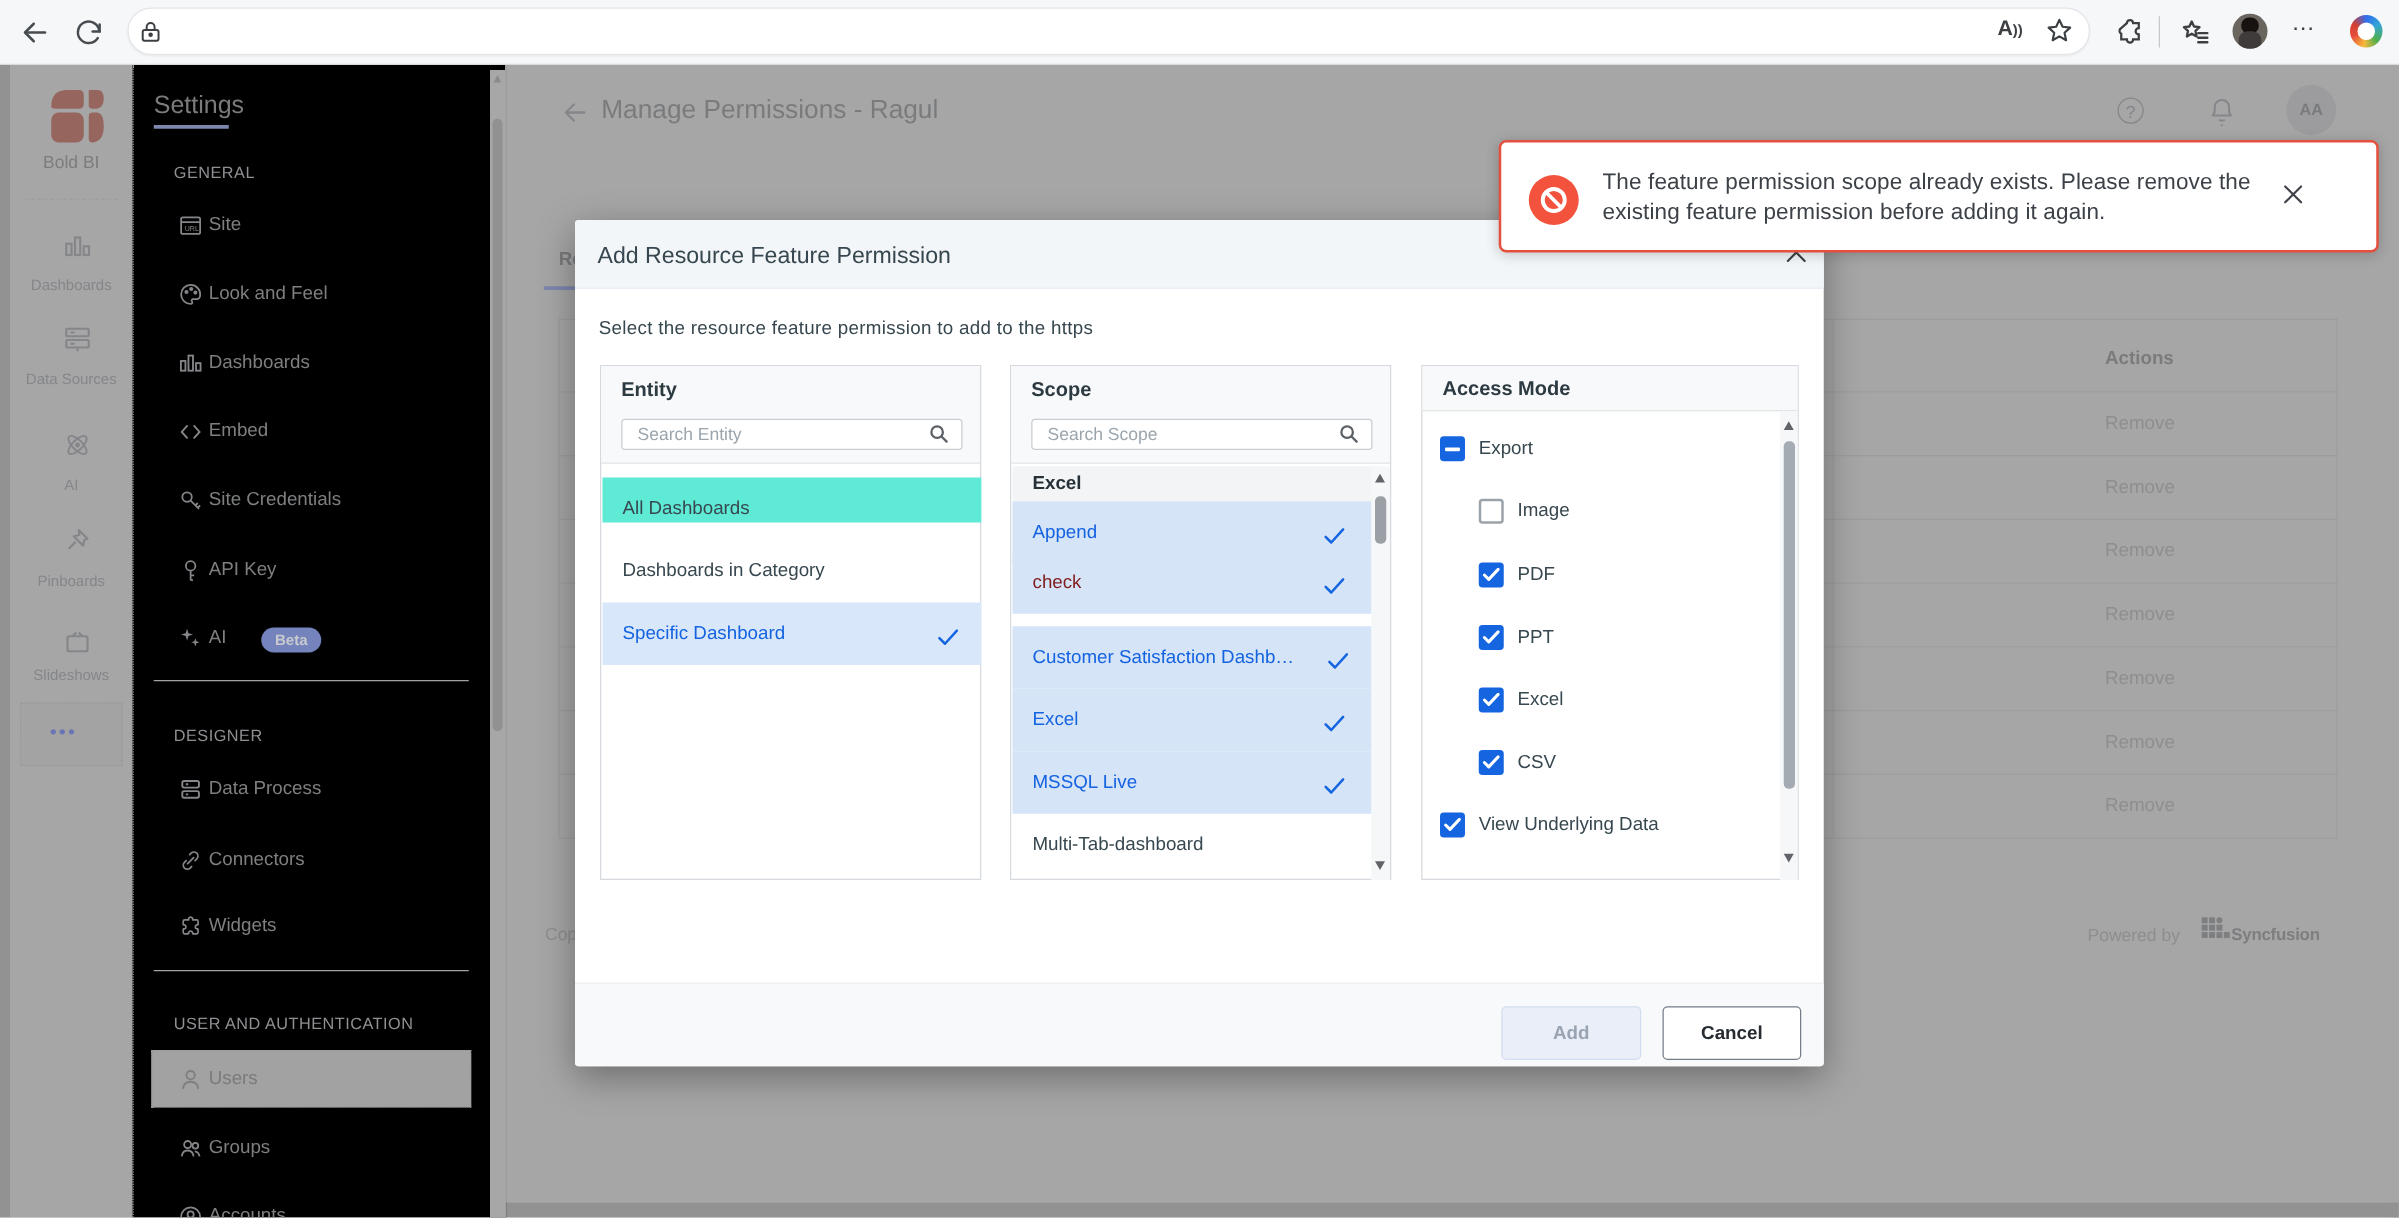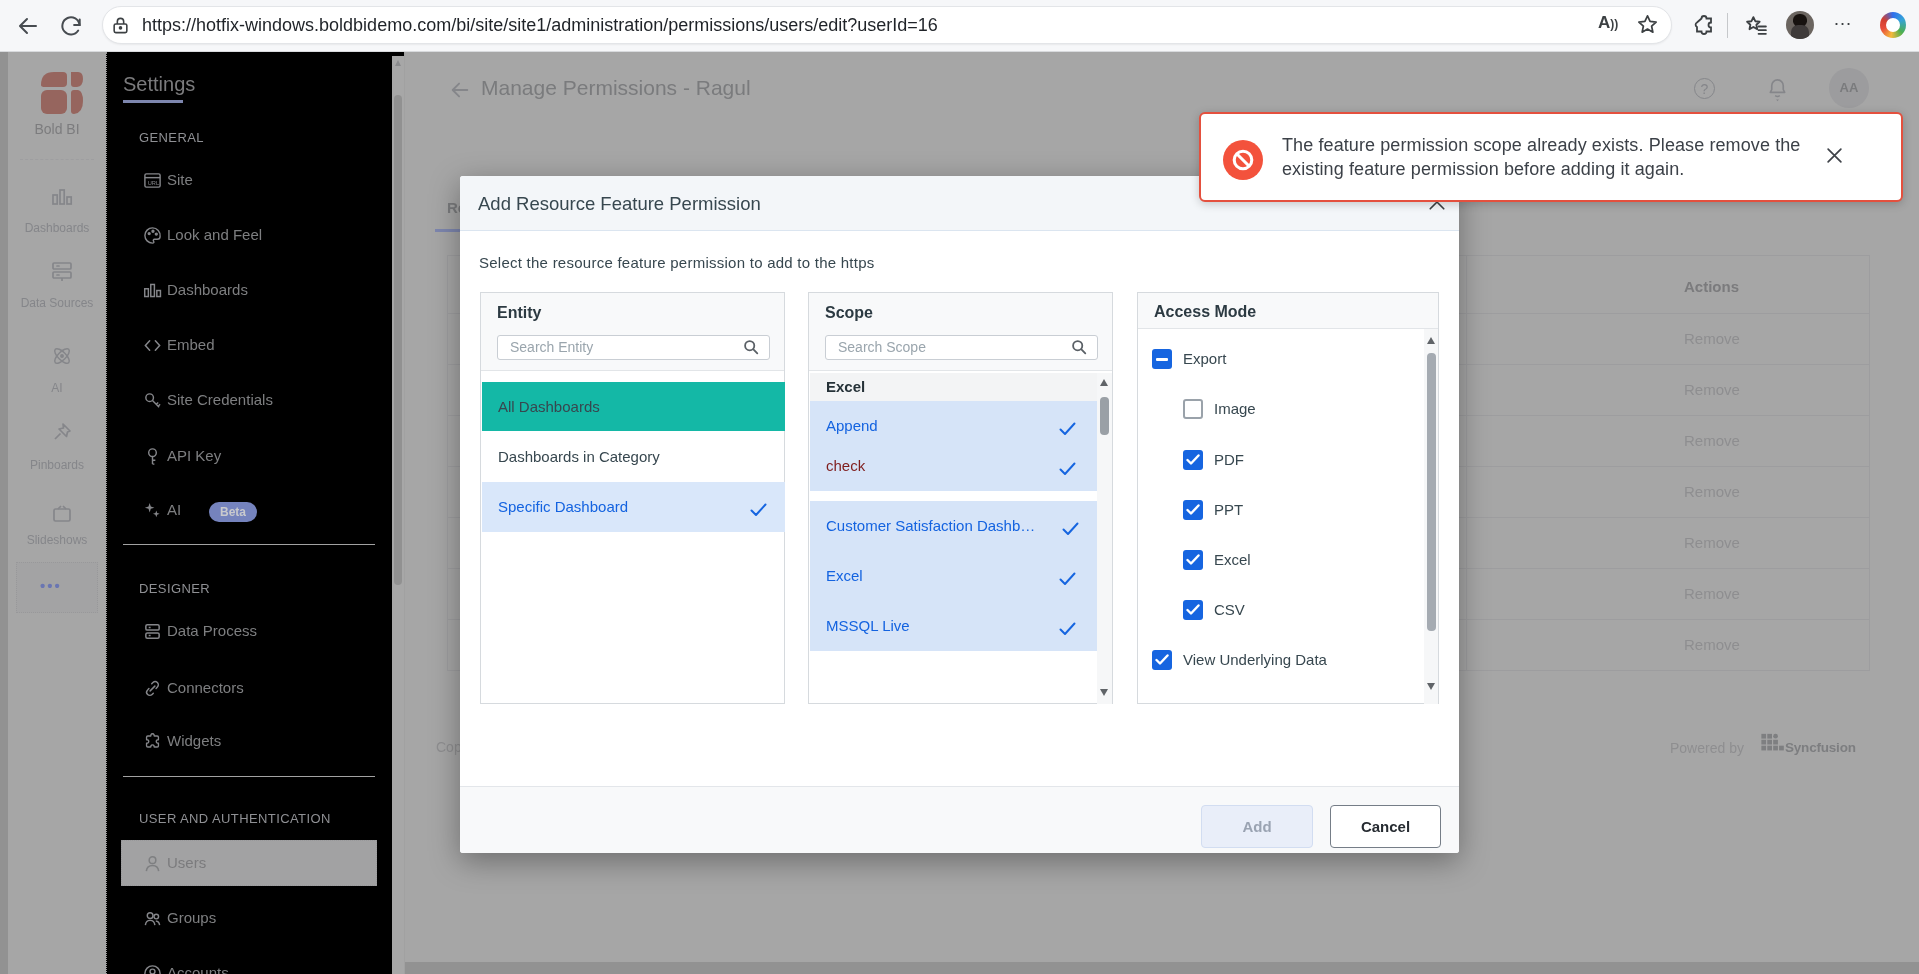--- a/index.html
+++ b/index.html
@@ -55,21 +55,20 @@
  <svg class="abs" style="left:59px;top:14px" width="24" height="24" viewBox="0 0 24 24" fill="none" stroke="#474c51" stroke-width="2" stroke-linecap="round">
         <path d="M20.5 11a8.6 8.6 0 1 0-1.3 5.5"></path>
         <path d="M20.7 5.5v5.6h-5.6" stroke-width="2"></path>
       </svg>
  <div id="pill"></div>
  <svg class="abs" style="left:111px;top:16px" width="19" height="19" viewBox="0 0 24 24" fill="none" stroke="#3c4043" stroke-width="2">
         <rect x="4" y="10" width="16" height="11" rx="2"></rect>
         <path d="M8 10V7a4 4 0 0 1 8 0v3"></path>
         <circle cx="12" cy="15" r="1.3" fill="#3c4043"></circle>
       </svg>
- <div id="url">https://hotfix-windows.boldbidemo.com/bi/site/site1/administration/permissions/users/edit?userId=16</div>
  <div class="abs" style="left:1598px;top:13px;font-size:17px;color:#3c4043;font-weight:bold">A<span style="font-size:12px">))</span></div>
  <svg class="abs" style="left:1636px;top:13px" width="23" height="23" viewBox="0 0 24 24" fill="none" stroke="#3c4043" stroke-width="1.8" stroke-linejoin="round">
         <path d="M12 3l2.7 5.8 6.3.7-4.7 4.3 1.3 6.2-5.6-3.2-5.6 3.2 1.3-6.2L3 9.5l6.3-.7z"></path>
       </svg>
  <svg class="abs" style="left:1692px;top:13px" width="24" height="24" viewBox="0 0 24 24" fill="none" stroke="#3c4043" stroke-width="1.8">
         <path d="M9.5 5.5a2.5 2.5 0 0 1 5 0H19v4a2.5 2.5 0 0 0 0 5v4h-4.5a2.5 2.5 0 0 1-5 0H5v-4.5a2.5 2.5 0 0 1 0-4.5z"></path>
       </svg>
  <div class="abs" style="left:1727px;top:13px;width:1px;height:25px;background:#c6c8cb"></div>
  <svg class="abs" style="left:1744px;top:13px" width="25" height="25" viewBox="0 0 24 24" fill="none" stroke="#3c4043" stroke-width="1.8" stroke-linejoin="round">
         <path d="M9 4l1.8 3.9 4.2.5-3.1 2.9.8 4.2L9 13.4l-3.7 2.1.8-4.2L3 8.4l4.2-.5z"></path>
@@ -279,21 +278,21 @@
   <div class="phead" style="height:78px">
    <div class="plabel" style="top:11px">Entity</div>
    <div class="search" style="width:273px">
               <span class="ph">Search Entity</span>
               <span class="abs" style="left:245px;top:3px"><svg width="16" height="16" viewBox="0 0 16 16" fill="none" stroke="#5a6066" stroke-width="1.8" stroke-linecap="round">
                   <circle cx="6.7" cy="6.7" r="4.6"></circle>
                   <path d="M10.4 10.4L14.3 14.3"></path>
                 </svg></span>
             </div>
   </div>
-  <div class="row" style="top:89px;width:303px;height:49px;background:#14b8a6;line-height:50px;color:#37474f">
+  <div class="row" style="top:89px;width:303px;height:36px;background:#5eead4;line-height:50px;color:#37474f">
             <span class="rtxt">All Dashboards</span>
           </div>
   <div class="row" style="top:139px;width:303px;height:50px;line-height:50px;color:#37474f">
             <span class="rtxt">Dashboards in Category</span>
           </div>
   <div class="row" style="top:189px;width:303px;height:50px;background:#d9e7fa;line-height:50px;color:#1463e0">
             <span class="rtxt">Specific Dashboard</span>
             <span class="abs" style="left:268px;top:21px;line-height:0"><svg width="17" height="14" viewBox="0 0 17 14" fill="none" stroke="#1665e0" stroke-width="2" stroke-linecap="round" stroke-linejoin="round">
                 <path d="M1.5 7.5l4.5 4.5L15.5 1.5"></path>
               </svg></span>
@@ -337,20 +336,23 @@
             <span class="abs" style="left:249px;top:21px;line-height:0"><svg width="17" height="14" viewBox="0 0 17 14" fill="none" stroke="#1665e0" stroke-width="2" stroke-linecap="round" stroke-linejoin="round">
                 <path d="M1.5 7.5l4.5 4.5L15.5 1.5"></path>
               </svg></span>
           </div>
   <div class="row" style="top:308px;width:288px;height:50px;background:#d6e4f8;line-height:50px;color:#1463e0">
             <span class="rtxt">MSSQL Live</span>
             <span class="abs" style="left:249px;top:21px;line-height:0"><svg width="17" height="14" viewBox="0 0 17 14" fill="none" stroke="#1665e0" stroke-width="2" stroke-linecap="round" stroke-linejoin="round">
                 <path d="M1.5 7.5l4.5 4.5L15.5 1.5"></path>
               </svg></span>
           </div>
+  <div class="row" style="top:358px;width:288px;height:50px;line-height:50px;color:#37474f">
+            <span class="rtxt">Multi-Tab-dashboard</span>
+          </div>
   <div class="abs" style="left:288px;top:80px;width:15px;height:331px;background:#f6f7f8"></div>
   <div class="abs" style="left:291px;top:86px;width:0;height:0;border-left:4.5px solid transparent;border-right:4.5px solid transparent;border-bottom:7px solid #606468"></div>
   <div class="abs" style="left:291px;top:104px;width:9px;height:38px;background:#9aa0a6;border-radius:4px"></div>
   <div class="abs" style="left:291px;top:396px;width:0;height:0;border-left:4.5px solid transparent;border-right:4.5px solid transparent;border-top:7px solid #606468"></div>
  </div>
 
  <div class="panel" style="left:677px;width:302px">
   <div class="phead" style="height:36px">
             <div class="plabel" style="top:10px">Access Mode</div>
           </div>

